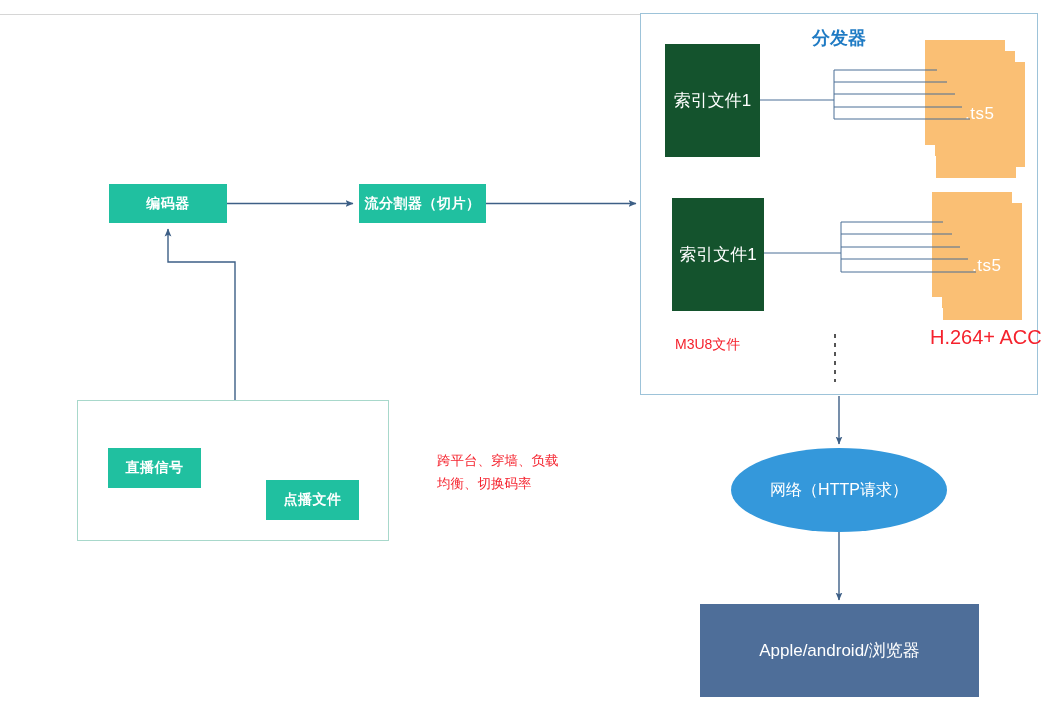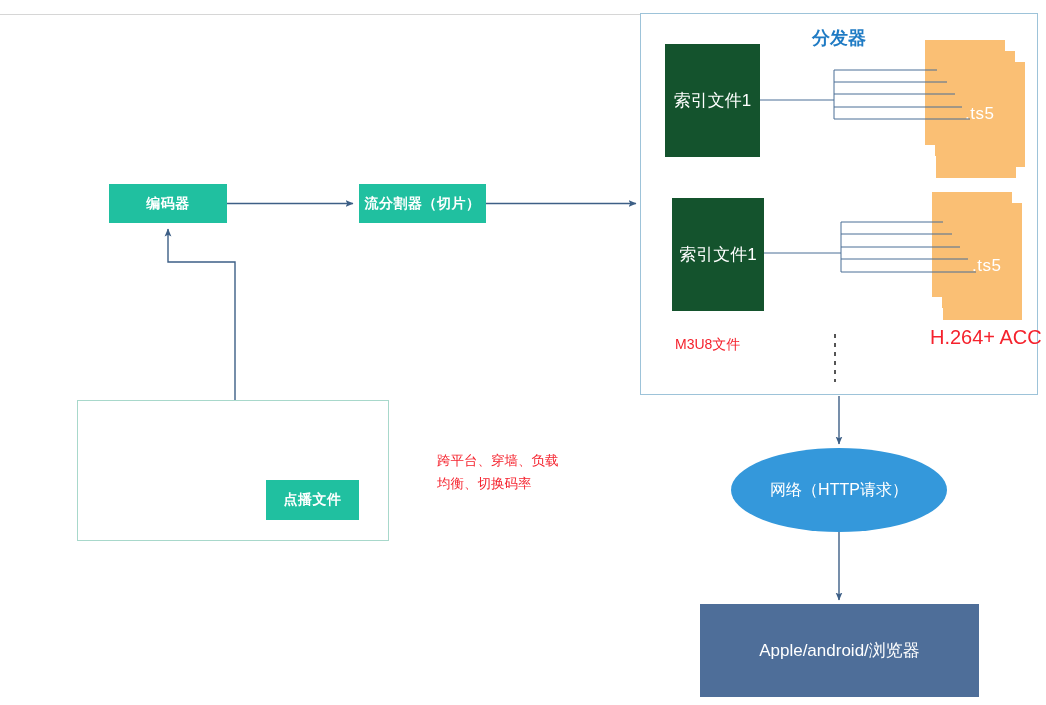--- a/index.html
+++ b/index.html
@@ -108,20 +108,23 @@
   <div class="abs green g-encoder">
     <span>编码器</span>
   </div>
 
   <div class="abs green g-splitter">
     <span>流分割器（切片）</span>
   </div>
 
   <div class="abs box-sources"></div>
 
+  <div class="abs green g-live">
+    <span>直播信号</span>
+  </div>
 
   <div class="abs green g-vod">
     <span>点播文件</span>
   </div>
 
   <div class="abs box-distributor">
     <div class="ctitle" style="margin-top:12px;">分发器</div>
   </div>
 
   <div class="abs orange o-idx1">

